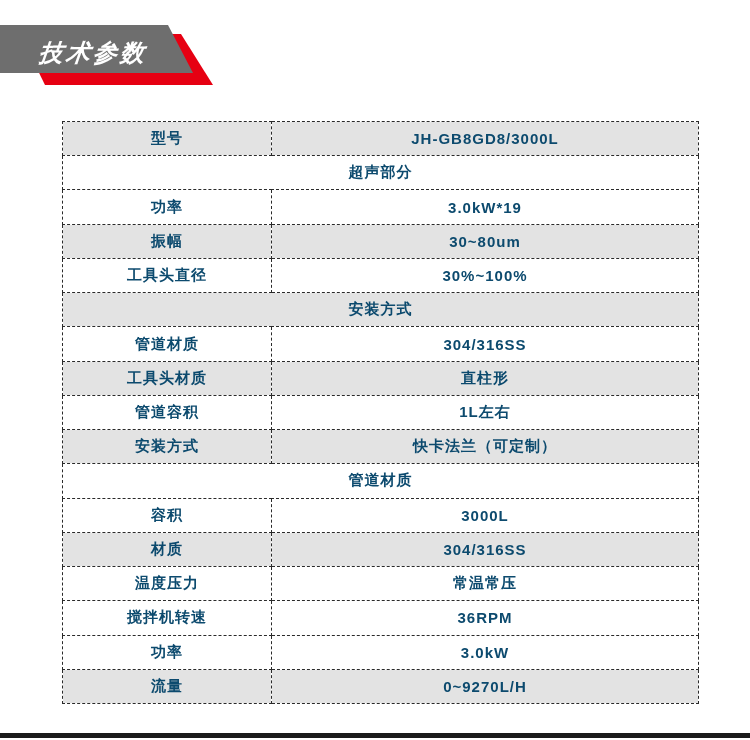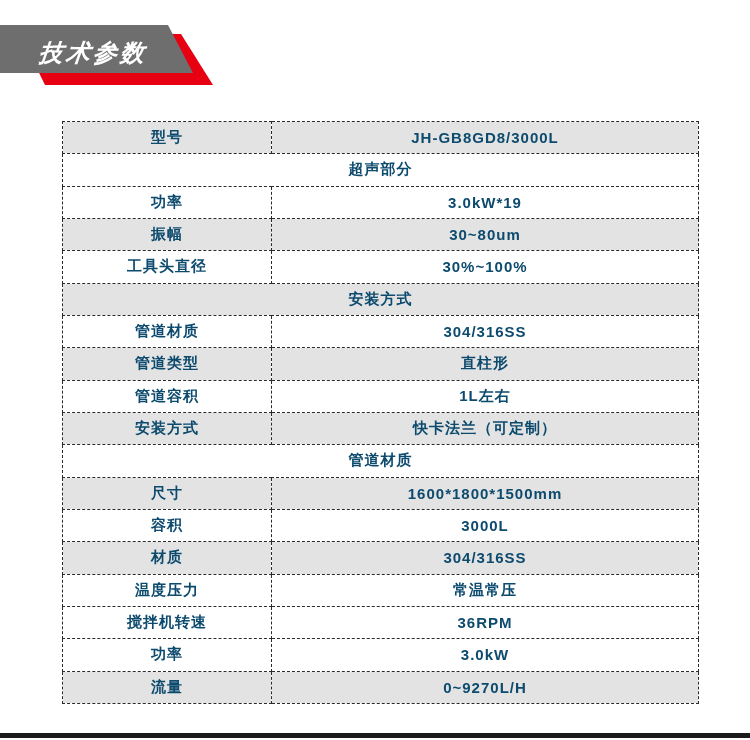--- a/index.html
+++ b/index.html
@@ -127,37 +127,33 @@
           <td class="value-cell">30%~100%</td>
         </tr>
         <tr class="shade">
           <td colspan="2" class="section-cell">安装方式</td>
         </tr>
         <tr class="plain">
           <td class="label-cell">管道材质</td>
           <td class="value-cell">304/316SS</td>
         </tr>
         <tr class="shade">
-          <td class="label-cell">管道类型</td>
+          <td class="label-cell">工具头材质</td>
           <td class="value-cell">直柱形</td>
         </tr>
         <tr class="plain">
           <td class="label-cell">管道容积</td>
           <td class="value-cell">1L左右</td>
         </tr>
         <tr class="shade">
           <td class="label-cell">安装方式</td>
           <td class="value-cell">快卡法兰（可定制）</td>
         </tr>
         <tr class="plain">
           <td colspan="2" class="section-cell">管道材质</td>
-        </tr>
-        <tr class="shade">
-          <td class="label-cell">尺寸</td>
-          <td class="value-cell">1600*1800*1500mm</td>
         </tr>
         <tr class="plain">
           <td class="label-cell">容积</td>
           <td class="value-cell">3000L</td>
         </tr>
         <tr class="shade">
           <td class="label-cell">材质</td>
           <td class="value-cell">304/316SS</td>
         </tr>
         <tr class="plain">

